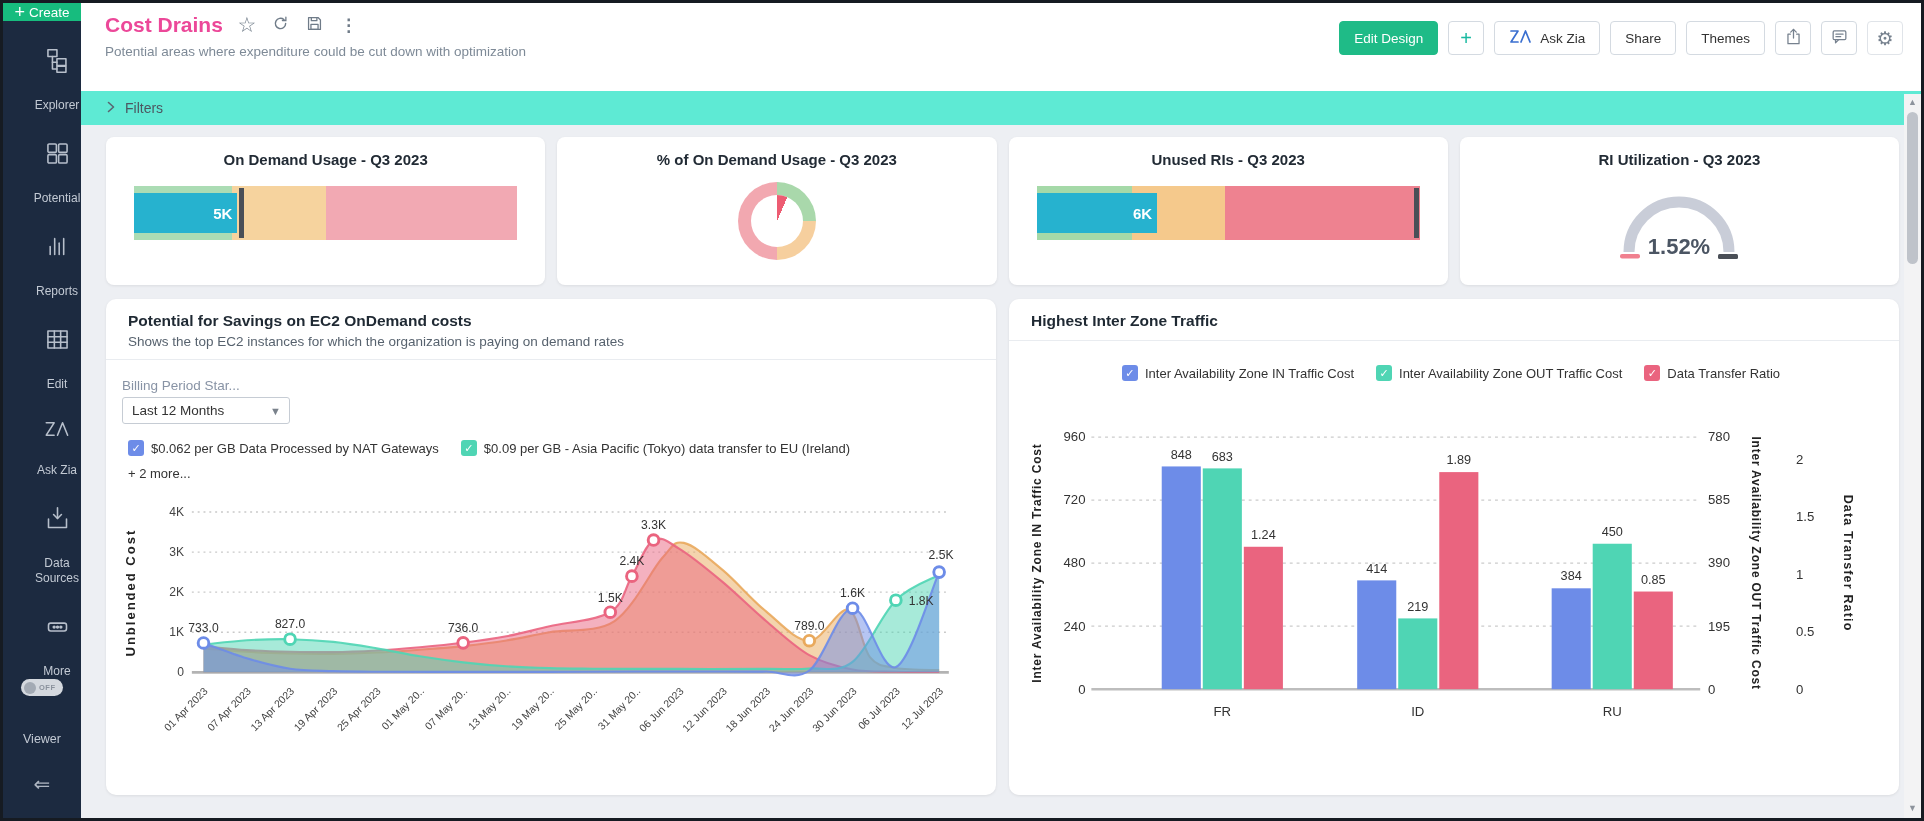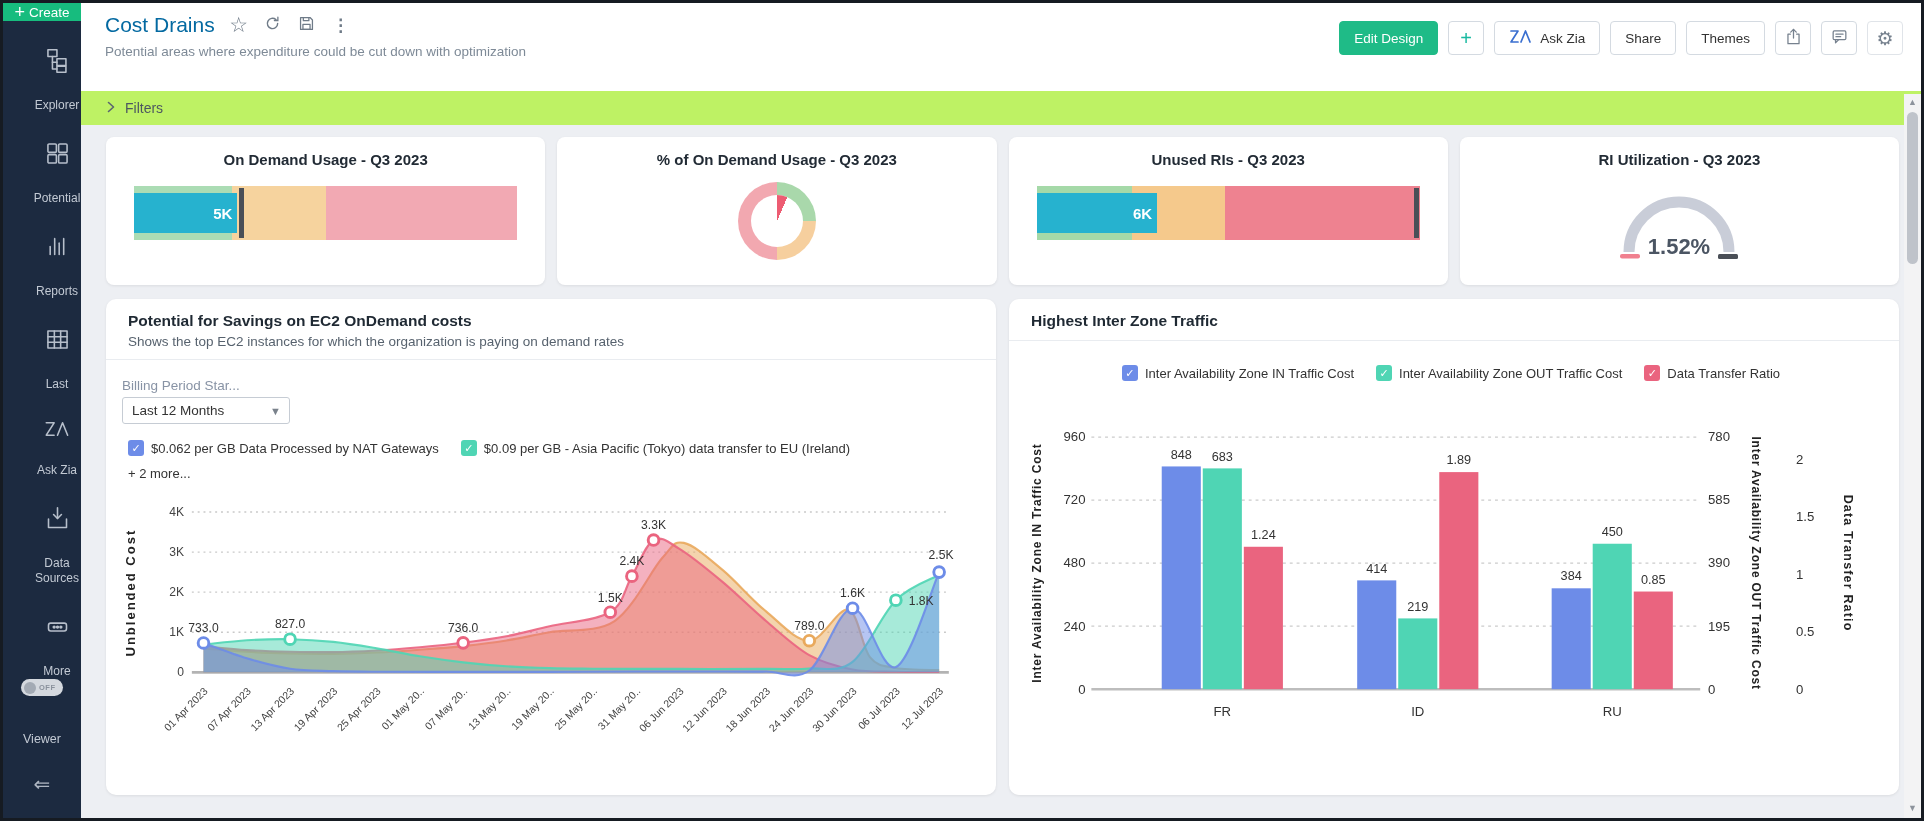--- a/index.html
+++ b/index.html
@@ -18,33 +18,33 @@
   .pill { width:42px; height:17px; border-radius:9px; background:#d4d8de; display:flex; align-items:center; padding:0 3px; gap:3px; }
   .knob { width:12px; height:12px; border-radius:50%; background:#a3aab4; }
   .off { font-size:7.5px; font-weight:bold; color:#8a919c; letter-spacing:.5px; }
   .viewer-label { color:#c3cad4; font-size:12.5px;margin-top:31px; }
   .collapse { color:#aeb6c2; font-size:20px; margin-top:26px; cursor:pointer; }
 
   
   main { flex:1; display:flex; flex-direction:column; position:relative; min-width:0; }
   header { background:#fff; height:88px; padding:10px 18px 0 24px; display:flex; justify-content:space-between; }
   .title-row { display:flex; align-items:center; gap:14px; }
-  .page-title { font-size:21px; font-weight:normal; color:#0369a1; }
+  .page-title { font-size:21px; font-weight:bold; color:#ec4899; }
   .title-icons { display:flex; align-items:center; gap:14px; color:#6f7b88; }
   .tico { width:20px; height:20px; display:inline-flex; align-items:center; justify-content:center; cursor:pointer; font-size:19px; }
   .subtitle { color:#7e8a97; font-size:13.5px; margin-top:7px; }
   .actions { display:flex; align-items:flex-start; gap:10px; padding-top:8px; }
   .btn { height:34px; border-radius:4px; border:1px solid #d4dae1; background:#fff; color:#333; font-size:13.5px; padding:0 14px; display:inline-flex; align-items:center; gap:7px; cursor:pointer; font-family:inherit; }
   .btn.primary { background:#1fbb87; border-color:#1fbb87; color:#fff; }
   .btn.square { width:36px; padding:0; justify-content:center; }
   .plusbtn { color:#18b9a0; font-size:20px; }
   .icon-gray { color:#76818e; }
 
   
-  .filters-bar { height:34px; background:#bef264; display:flex; align-items:center; gap:9px; padding:0 24px; color:#4d5761; font-size:14px; flex:none; cursor:pointer; }
+  .filters-bar { height:34px; background:#5eead4; display:flex; align-items:center; gap:9px; padding:0 24px; color:#4d5761; font-size:14px; flex:none; cursor:pointer; }
 
   
   .content { flex:1; background:#edeff3; padding:12px 22px 0 25px; overflow:hidden; }
   .kpi-row { display:flex; gap:12px; }
   .card { flex:1; background:#fff; border-radius:8px; box-shadow:0 1px 3px rgba(0,0,0,.08); height:148px; padding:14px 28px 10px; }
   .card-title { text-align:center; font-size:15px; font-weight:bold; color:#222b35; margin-bottom:14px; }
   .bullet { position:relative; height:54px; margin-top:18px; cursor:pointer; }
   .bands { display:flex; height:100%; width:100%; }
   .bullet-bar { position:absolute; left:0; top:7px; bottom:7px; display:flex; align-items:center; justify-content:flex-end; color:#fff; font-weight:bold; font-size:15px; padding-right:5px; }
   .bullet-target { position:absolute; top:2px; bottom:2px; width:5px; }
@@ -113,21 +113,21 @@
               <path d="M13.5 19V9"></path>
               <path d="M17.5 19V5"></path>
             </svg></span>
           <span class="nav-label">Reports</span>
         </div>
         <div class="nav-item">
           <span><svg width="27" height="27" viewBox="0 0 24 24" fill="none" stroke="#b7bfcb" stroke-width="1.4" stroke-linecap="round" stroke-linejoin="round">
               <rect x="3.5" y="4.5" width="17" height="15"></rect>
               <path d="M3.5 9.5h17M3.5 14.5h17M9.2 4.5v15M14.8 4.5v15"></path>
             </svg></span>
-          <span class="nav-label">Last</span>
+          <span class="nav-label">Edit</span>
         </div>
         <div class="nav-item">
           <span><svg width="27" height="20" viewBox="0 0 24 17" fill="none" stroke="#b7bfcb" stroke-width="1.4" stroke-linecap="round" stroke-linejoin="round">
               <path d="M2 3h7L2 14h7"></path>
               <path d="M12 14L16.5 3 21 14"></path>
             </svg></span>
           <span class="nav-label">Ask Zia</span>
         </div>
         <div class="nav-item">
           <span><svg width="27" height="27" viewBox="0 0 24 24" fill="none" stroke="#b7bfcb" stroke-width="1.4" stroke-linecap="round" stroke-linejoin="round">

